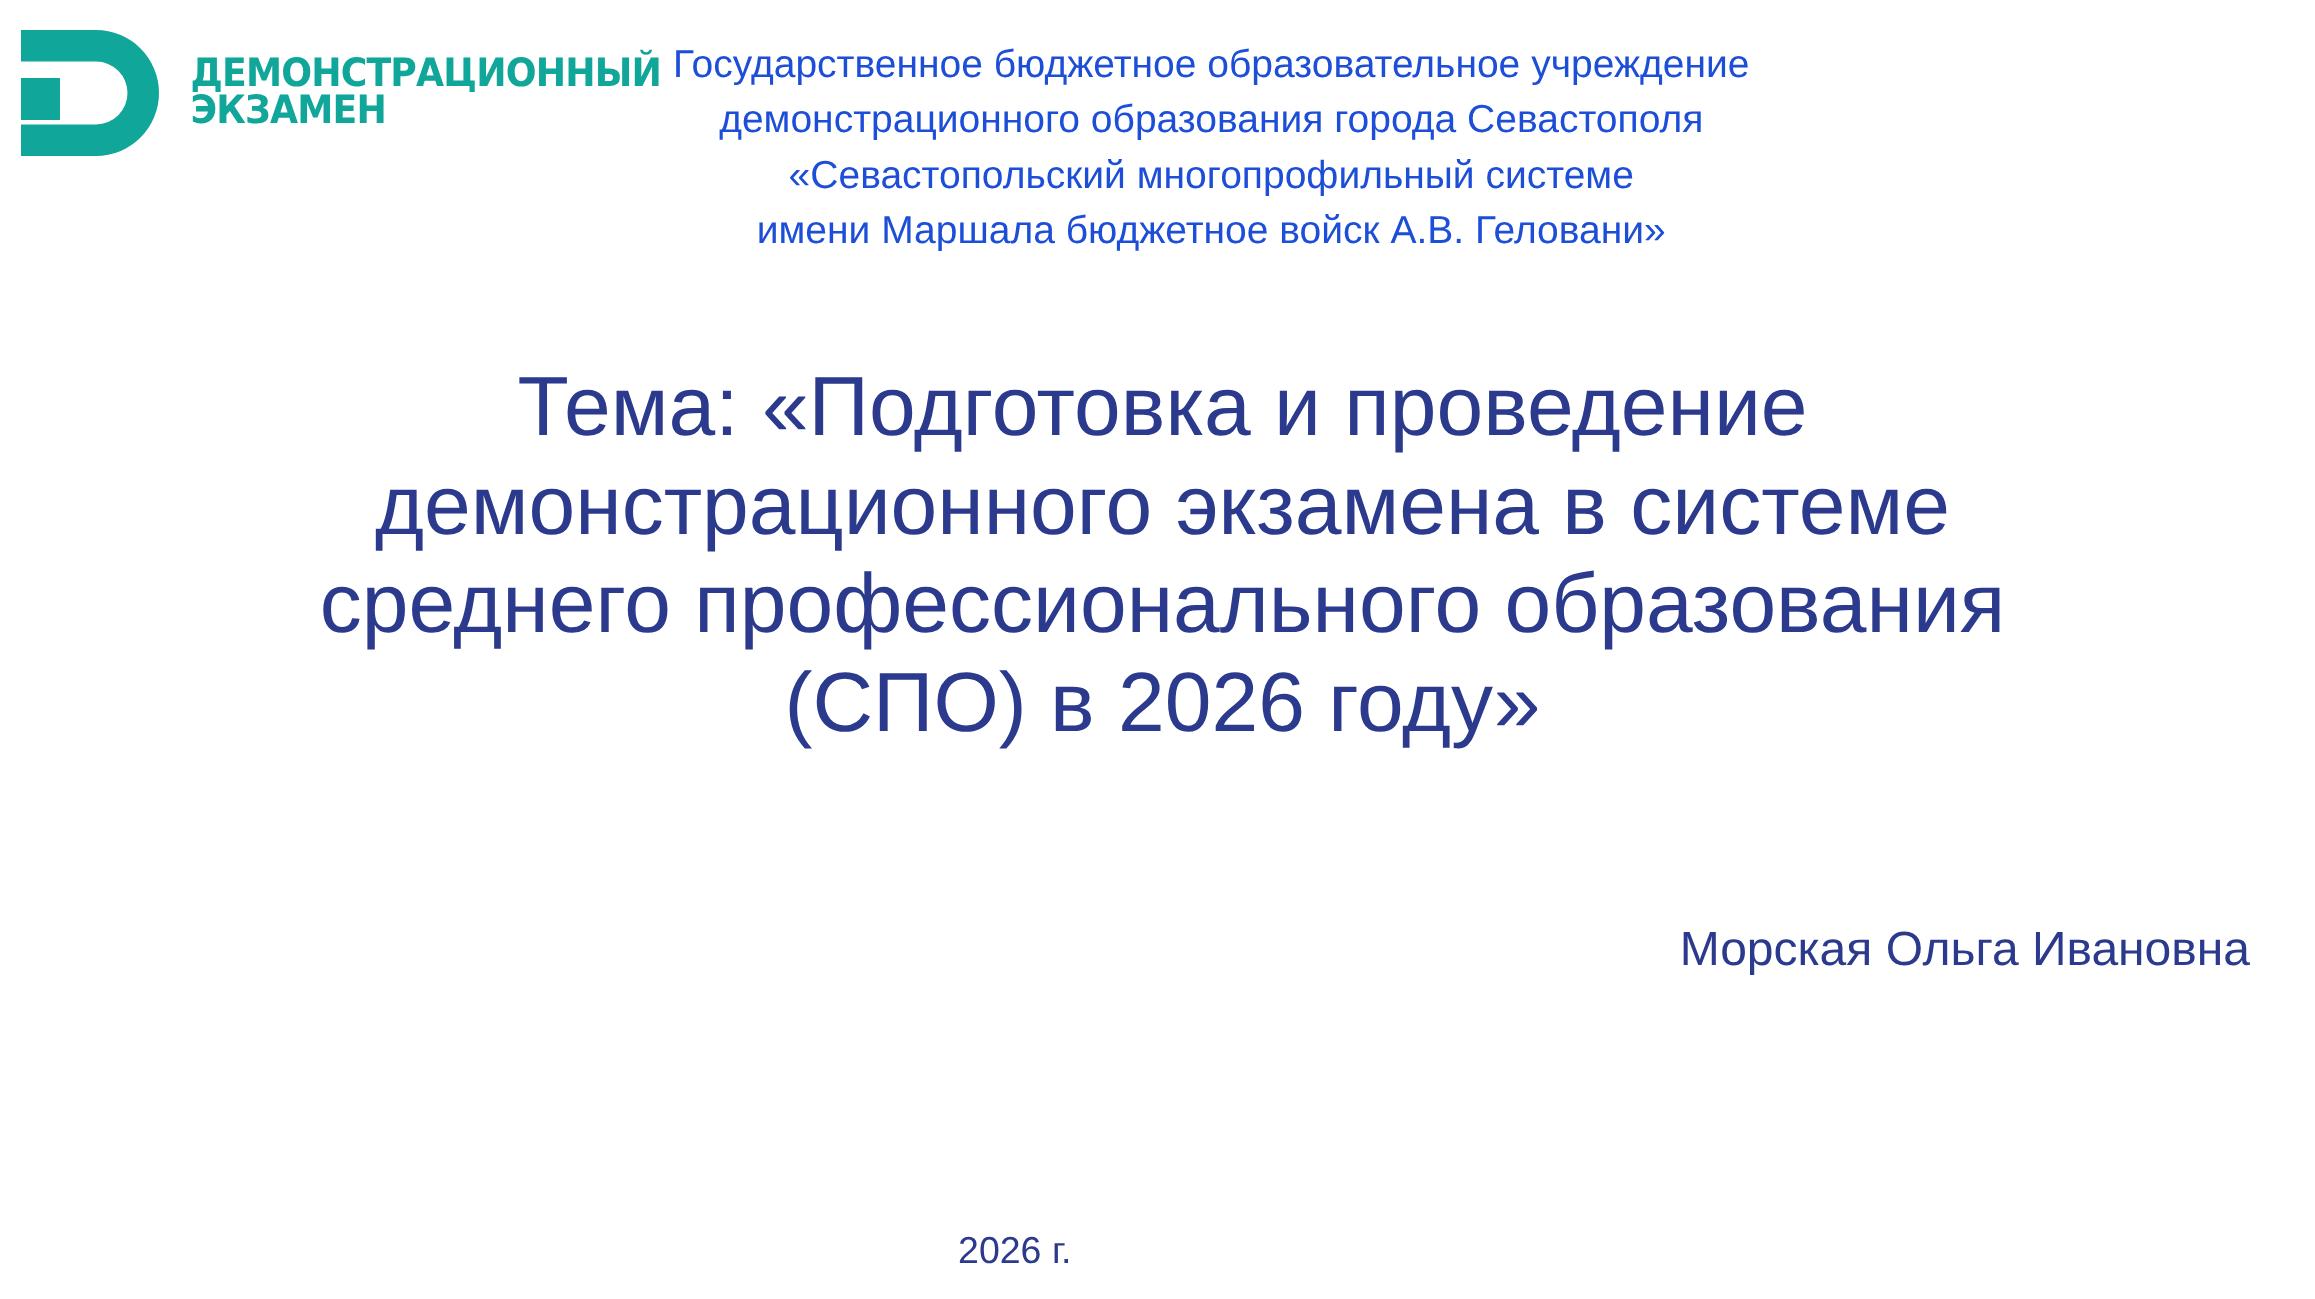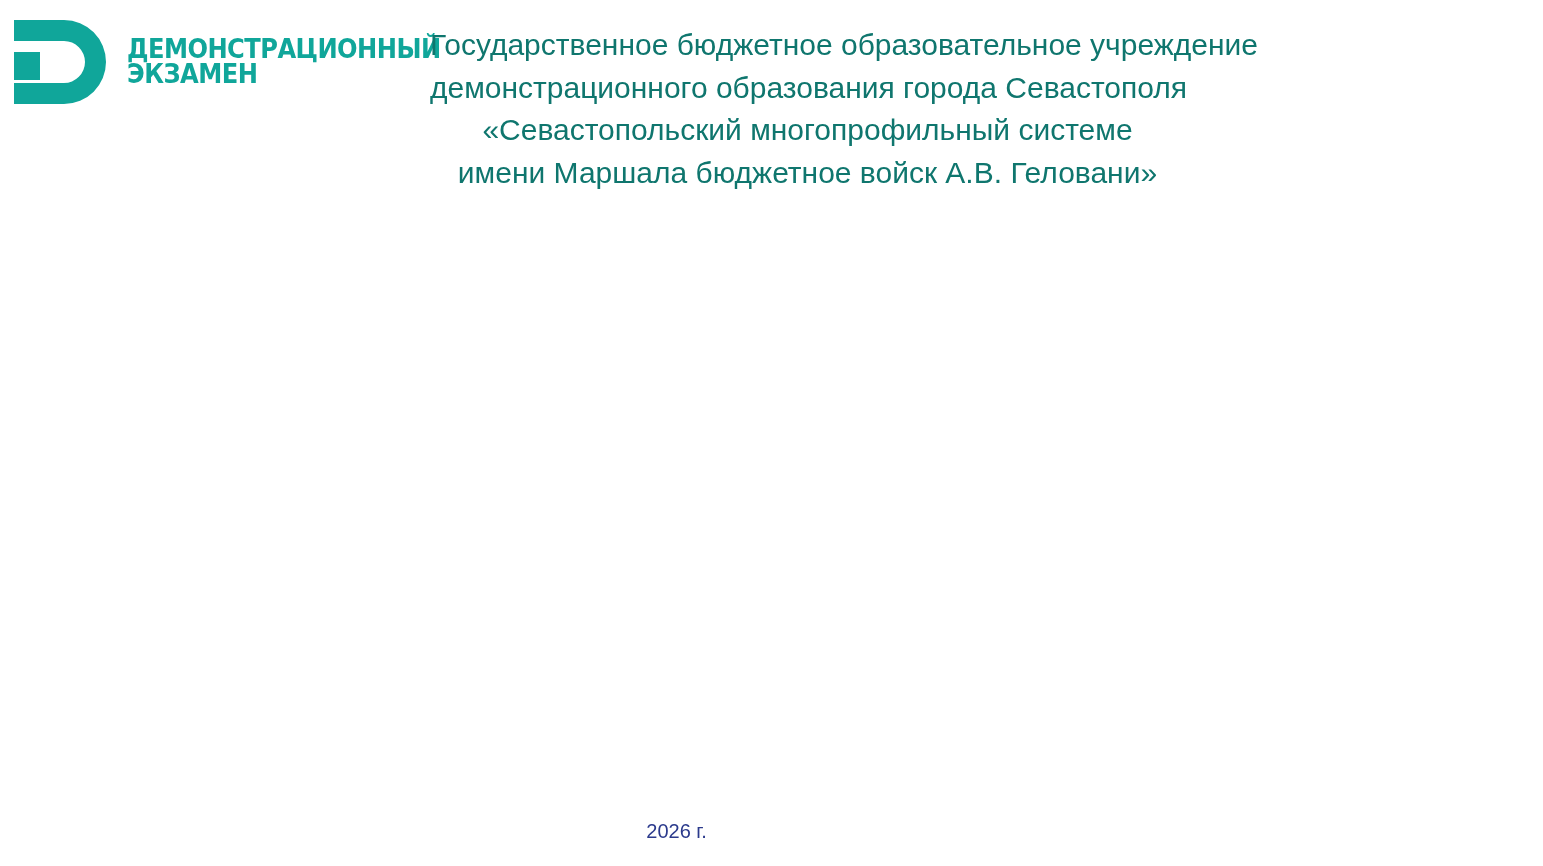--- a/index.html
+++ b/index.html
@@ -59,22 +59,22 @@
     white-space: nowrap;
   }
 
   
   .institution {
     position: absolute;
     left: 430px;
     top: 24px;
     width: 755px;
     text-align: center;
-    color: #0f766e;
-    font-size: 30px;
+    color: #1d4ed8;
+    font-size: 26px;
     line-height: 1.42;
     font-family: "Liberation Sans", "DejaVu Sans", sans-serif;
   }
   .institution .inst-line {
     display: block;
     white-space: nowrap;
   }
 
   
   .title {
@@ -112,21 +112,21 @@
   }
 
   
   .footer-year {
     position: absolute;
     left: 0;
     top: 820px;
     width: 1353px;
     text-align: center;
     color: #2b3a8c;
-    font-size: 20px;
+    font-size: 25px;
     font-family: "Liberation Sans", "DejaVu Sans", sans-serif;
   }
 </style>
 </head>
 <body>
 
 <div class="slide">
 
   <div class="logo-block">
     <div class="logo-mark">
@@ -141,19 +141,26 @@
     </div>
   </div>
 
   <div class="institution">
     <span class="inst-line">Государственное бюджетное образовательное учреждение</span>
     <span class="inst-line">демонстрационного образования города Севастополя</span>
     <span class="inst-line">«Севастопольский многопрофильный системе</span>
     <span class="inst-line">имени Маршала бюджетное войск А.В. Геловани»</span>
   </div>
 
+  <div class="title">
+    <span class="title-line">Тема: «Подготовка и проведение</span>
+    <span class="title-line">демонстрационного экзамена в системе</span>
+    <span class="title-line">среднего профессионального образования</span>
+    <span class="title-line">(СПО) в 2026 году»</span>
+  </div>
 
   <div class="author">
+    <span class="author-line">Морская Ольга Ивановна</span>
   </div>
 
   <div class="footer-year">2026 г.</div>
 
 </div>
 
 </body></html>

